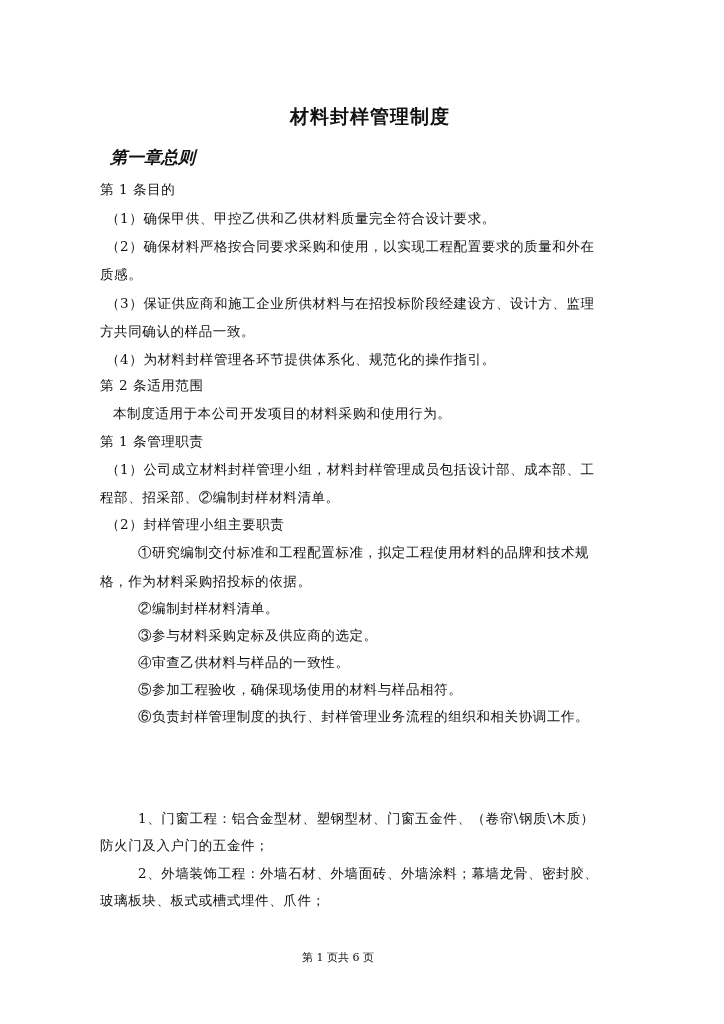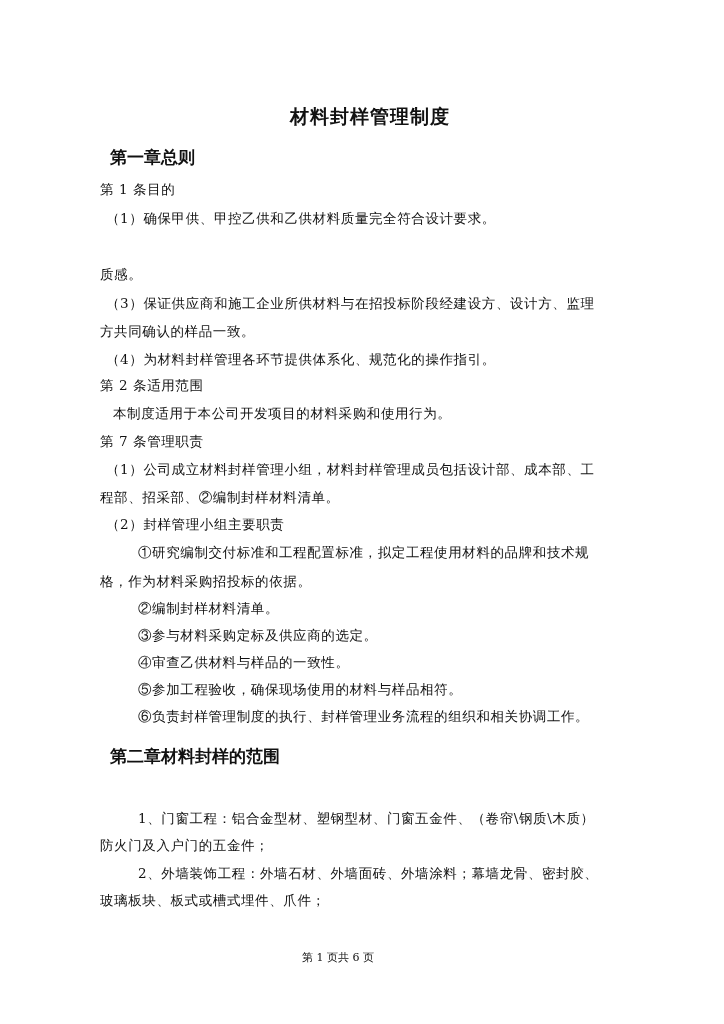--- a/index.html
+++ b/index.html
@@ -3,53 +3,53 @@
 <meta charset="utf-8">
 <style>
   html, body { margin: 0; padding: 0; background: #ffffff; }
   body { width: 724px; height: 1024px; position: relative; overflow: hidden;
          font-family: "DejaVu Serif", "Liberation Serif", serif; color: #111; }
   .page { position: absolute; left: 0; top: 0; width: 724px; height: 1024px; }
   .title { position: absolute; left: 8px; width: 724px; top: 104px; text-align: center;
            font-family: "DejaVu Sans", "Liberation Sans", sans-serif; font-weight: bold;
            font-size: 19px; letter-spacing: 1px; }
   .chapter { position: absolute; left: 110px; font-family: "DejaVu Sans", "Liberation Sans", sans-serif;
-             font-weight: bold; font-size: 17px; }
+             font-weight: bold; font-size: 17px; font-style: italic; }
   .line { position: absolute; left: 100px; font-size: 13.5px; white-space: nowrap; letter-spacing: 0.6px; }
   .footer { position: absolute; left: 0; width: 676px; top: 950px; text-align: center; font-size: 11px; }
 </style>
 </head>
 <body>
 
 <div class="page">
   <div class="title">材料封样管理制度</div>
 
   <div class="chapter" style="top:146px">第一章总则</div>
 
   <div class="line" style="top:181px">第 1 条目的</div>
   <div class="line" style="top:210px;left:106px">（1）确保甲供、甲控乙供和乙供材料质量完全符合设计要求。</div>
+  <div class="line" style="top:238px;left:106px">（2）确保材料严格按合同要求采购和使用，以实现工程配置要求的质量和外在</div>
   <div class="line" style="top:266px">质感。</div>
   <div class="line" style="top:295px;left:106px">（3）保证供应商和施工企业所供材料与在招投标阶段经建设方、设计方、监理</div>
   <div class="line" style="top:323px">方共同确认的样品一致。</div>
   <div class="line" style="top:351px;left:106px">（4）为材料封样管理各环节提供体系化、规范化的操作指引。</div>
   <div class="line" style="top:377px">第 2 条适用范围</div>
   <div class="line" style="top:405px;left:113px"> 本制度适用于本公司开发项目的材料采购和使用行为。</div>
-  <div class="line" style="top:433px">第 7 条管理职责</div>
+  <div class="line" style="top:433px">第 1 条管理职责</div>
   <div class="line" style="top:461px;left:106px">（1）公司成立材料封样管理小组，材料封样管理成员包括设计部、成本部、工</div>
   <div class="line" style="top:489px">程部、招采部、②编制封样材料清单。</div>
   <div class="line" style="top:516px;left:106px">（2）封样管理小组主要职责</div>
   <div class="line" style="top:544px;left:138px">①研究编制交付标准和工程配置标准，拟定工程使用材料的品牌和技术规</div>
   <div class="line" style="top:573px">格，作为材料采购招投标的依据。</div>
   <div class="line" style="top:600px;left:138px">②编制封样材料清单。</div>
   <div class="line" style="top:627px;left:138px">③参与材料采购定标及供应商的选定。</div>
   <div class="line" style="top:654px;left:138px">④审查乙供材料与样品的一致性。</div>
   <div class="line" style="top:681px;left:138px">⑤参加工程验收，确保现场使用的材料与样品相符。</div>
   <div class="line" style="top:708px;left:138px">⑥负责封样管理制度的执行、封样管理业务流程的组织和相关协调工作。</div>
 
-  <div class="chapter" style="top:745px">第二章材料封样的范围</div>
 
   <div class="line" style="top:810px;left:138px">1、门窗工程：铝合金型材、塑钢型材、门窗五金件、（卷帘\钢质\木质）</div>
   <div class="line" style="top:837px">防火门及入户门的五金件；</div>
   <div class="line" style="top:865px;left:138px">2、外墙装饰工程：外墙石材、外墙面砖、外墙涂料；幕墙龙骨、密封胶、</div>
   <div class="line" style="top:892px">玻璃板块、板式或槽式埋件、爪件；</div>
 
   <div class="footer">第 1 页共 6 页</div>
 </div>
 
 </body></html>

